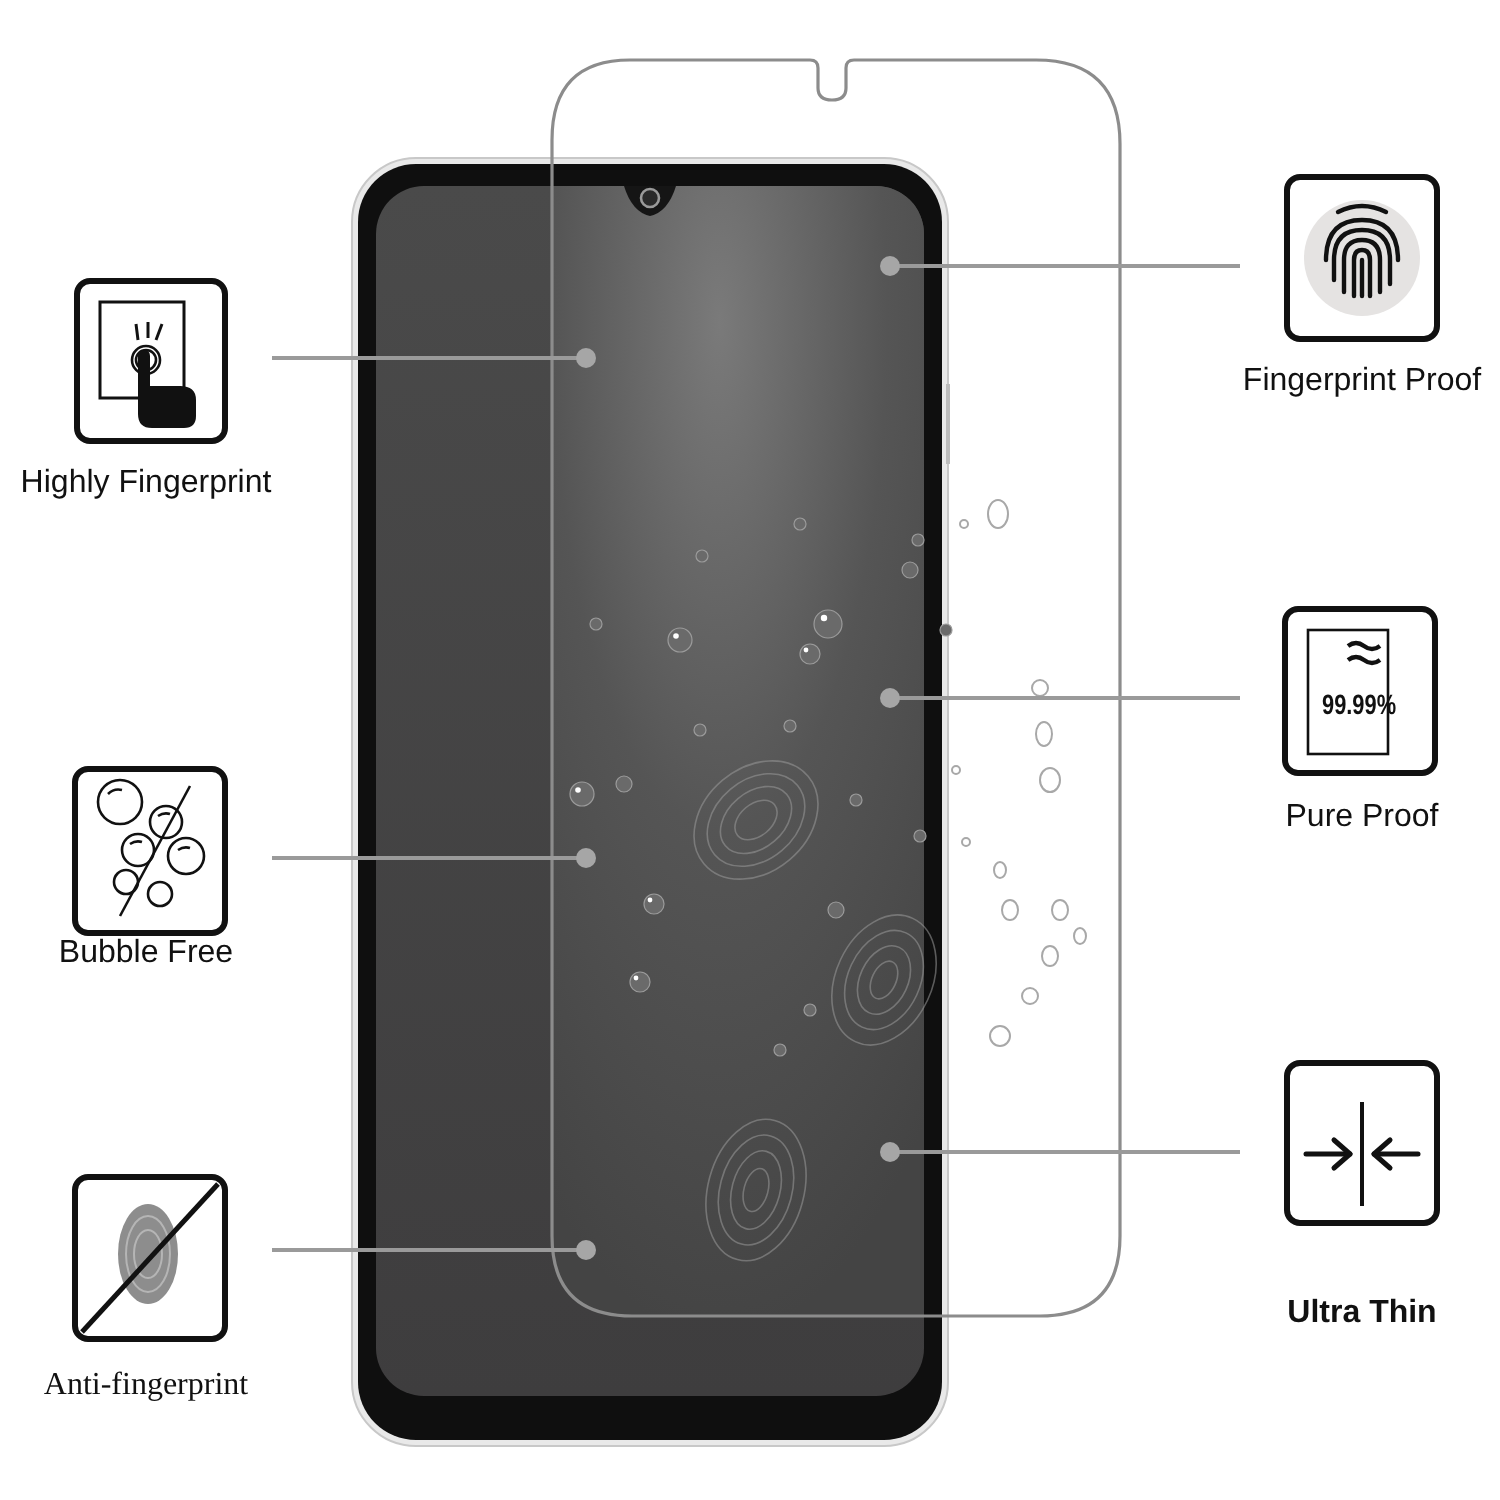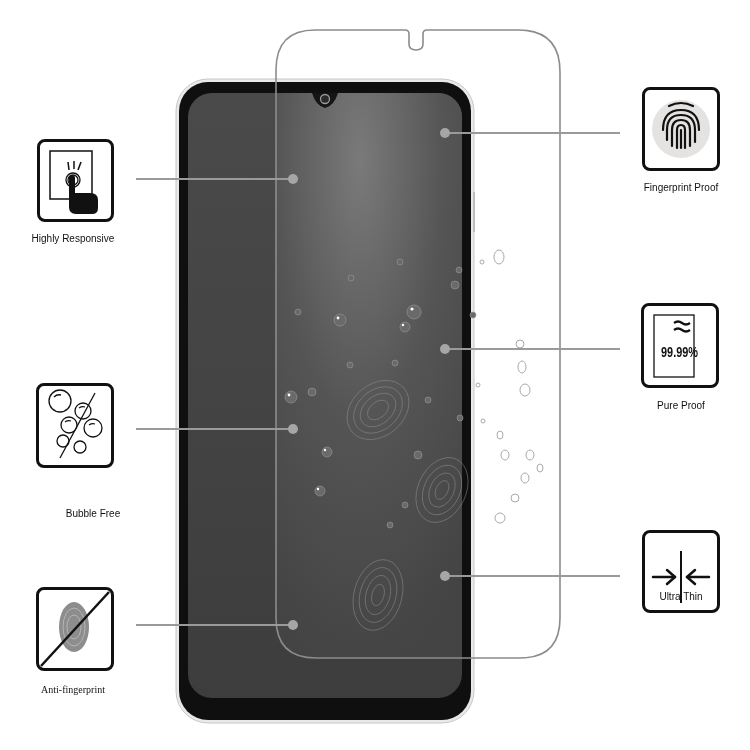--- a/index.html
+++ b/index.html
@@ -1,19 +1,19 @@
 <!DOCTYPE html>
 <html><head>
 <meta charset="utf-8">
 <style>
   html, body { margin:0; padding:0; background:#ffffff; }
   body { width:750px; height:750px; position:relative; overflow:hidden; font-family:"Liberation Sans", sans-serif; }
   .abs { position:absolute; }
   .feature-box { position:absolute; width:74px; height:80px; border:3px solid #111; border-radius:8px; box-sizing:border-box; background:#fff; }
-  .feature-label { position:absolute; font-size:10px; color:#111; white-space:nowrap; transform:translateX(-50%); }
+  .feature-label { position:absolute; font-size:16px; color:#111; white-space:nowrap; transform:translateX(-50%); }
   .leader { position:absolute; height:2px; background:#9a9a9a; }
   .dot { position:absolute; width:10px; height:10px; border-radius:50%; background:#a6a6a6; transform:translate(-50%,-50%); }
   svg { display:block; }
 </style>
 </head>
 <body>
 
 <div class="abs" style="left:0;top:0;width:750px;height:750px;">
   <svg width="750" height="750">
     <defs>
@@ -133,42 +133,42 @@
     <svg width="71" height="77" viewBox="0 0 71 77">
       <rect x="10" y="9" width="42" height="48" fill="none" stroke="#111" stroke-width="1.5"></rect>
       <line x1="28" y1="20" x2="29" y2="28" stroke="#111" stroke-width="1.5"></line>
       <line x1="34" y1="19" x2="34" y2="27" stroke="#111" stroke-width="1.5"></line>
       <line x1="41" y1="20" x2="38" y2="28" stroke="#111" stroke-width="1.5"></line>
       <circle cx="33" cy="38" r="7" fill="none" stroke="#111" stroke-width="1.3"></circle>
       <circle cx="33" cy="38" r="5" fill="none" stroke="#111" stroke-width="1.3"></circle>
       <path d="M29 36 Q29 33 32 33 Q35 33 35 36 L35 51 L50 51 Q58 51 58 58 L58 66 Q58 72 52 72 L36 72 Q29 72 29 65 Z" fill="#111"></path>
     </svg>
   </div>
-  <div class="feature-label" style="left:73px;top:233px;">Highly Responsive</div>
+  <div class="feature-label" style="left:73px;top:233px;">Highly Fingerprint</div>
 </div>
 
 <div>
   <div class="feature-box" style="left:36px;top:383px;width:78px;height:85px;">
     <svg width="72" height="79" viewBox="0 0 72 79">
       <g fill="none" stroke="#111" stroke-width="1.3">
         <circle cx="21" cy="15" r="11"></circle>
           <circle cx="44" cy="25" r="8"></circle>
           <circle cx="30" cy="39" r="8"></circle>
         <circle cx="54" cy="42" r="9"></circle>
           <circle cx="24" cy="55" r="6"></circle>
           <circle cx="41" cy="61" r="6"></circle>
         <path d="M15 11 Q18 8 22 9"></path>
           <path d="M40 22 Q43 20 46 21"></path>
           <path d="M26 36 Q29 34 32 35"></path>
         <path d="M50 39 Q53 37 56 38"></path>
         <line x1="56" y1="7" x2="21" y2="72"></line>
       </g>
     </svg>
   </div>
-  <div class="feature-label" style="left:73px;top:508px;margin-left:20px;">Bubble Free</div>
+  <div class="feature-label" style="left:73px;top:468px;">Bubble Free</div>
 </div>
 
 <div>
   <div class="feature-box" style="left:36px;top:587px;width:78px;height:84px;">
     <svg width="72" height="78" viewBox="0 0 72 78">
       <ellipse cx="35" cy="37" rx="15" ry="25" fill="#8d8d8d"></ellipse>
       <ellipse cx="35" cy="37" rx="11" ry="19" fill="none" stroke="#b5b5b5" stroke-width="1"></ellipse>
       <ellipse cx="35" cy="37" rx="7" ry="12" fill="none" stroke="#b5b5b5" stroke-width="1"></ellipse>
       <line x1="70" y1="2" x2="2" y2="76" stroke="#111" stroke-width="2.5"></line>
     </svg>
@@ -210,14 +210,14 @@
     <svg width="72" height="77" viewBox="0 0 72 77">
       <line x1="36" y1="18" x2="36" y2="70" stroke="#111" stroke-width="2"></line>
       <g fill="none" stroke="#111" stroke-width="2.5" stroke-linecap="round" stroke-linejoin="round">
         <line x1="8" y1="44" x2="30" y2="44"></line>
         <polyline points="22,37 30,44 22,51"></polyline>
         <line x1="64" y1="44" x2="42" y2="44"></line>
         <polyline points="50,37 42,44 50,51"></polyline>
       </g>
     </svg>
   </div>
-  <div class="feature-label" style="left:681px;top:591px;">Ultra Thin</div>
+  <div class="feature-label" style="left:681px;top:648px;font-weight:bold;">Ultra Thin</div>
 </div>
 
 </body></html>

